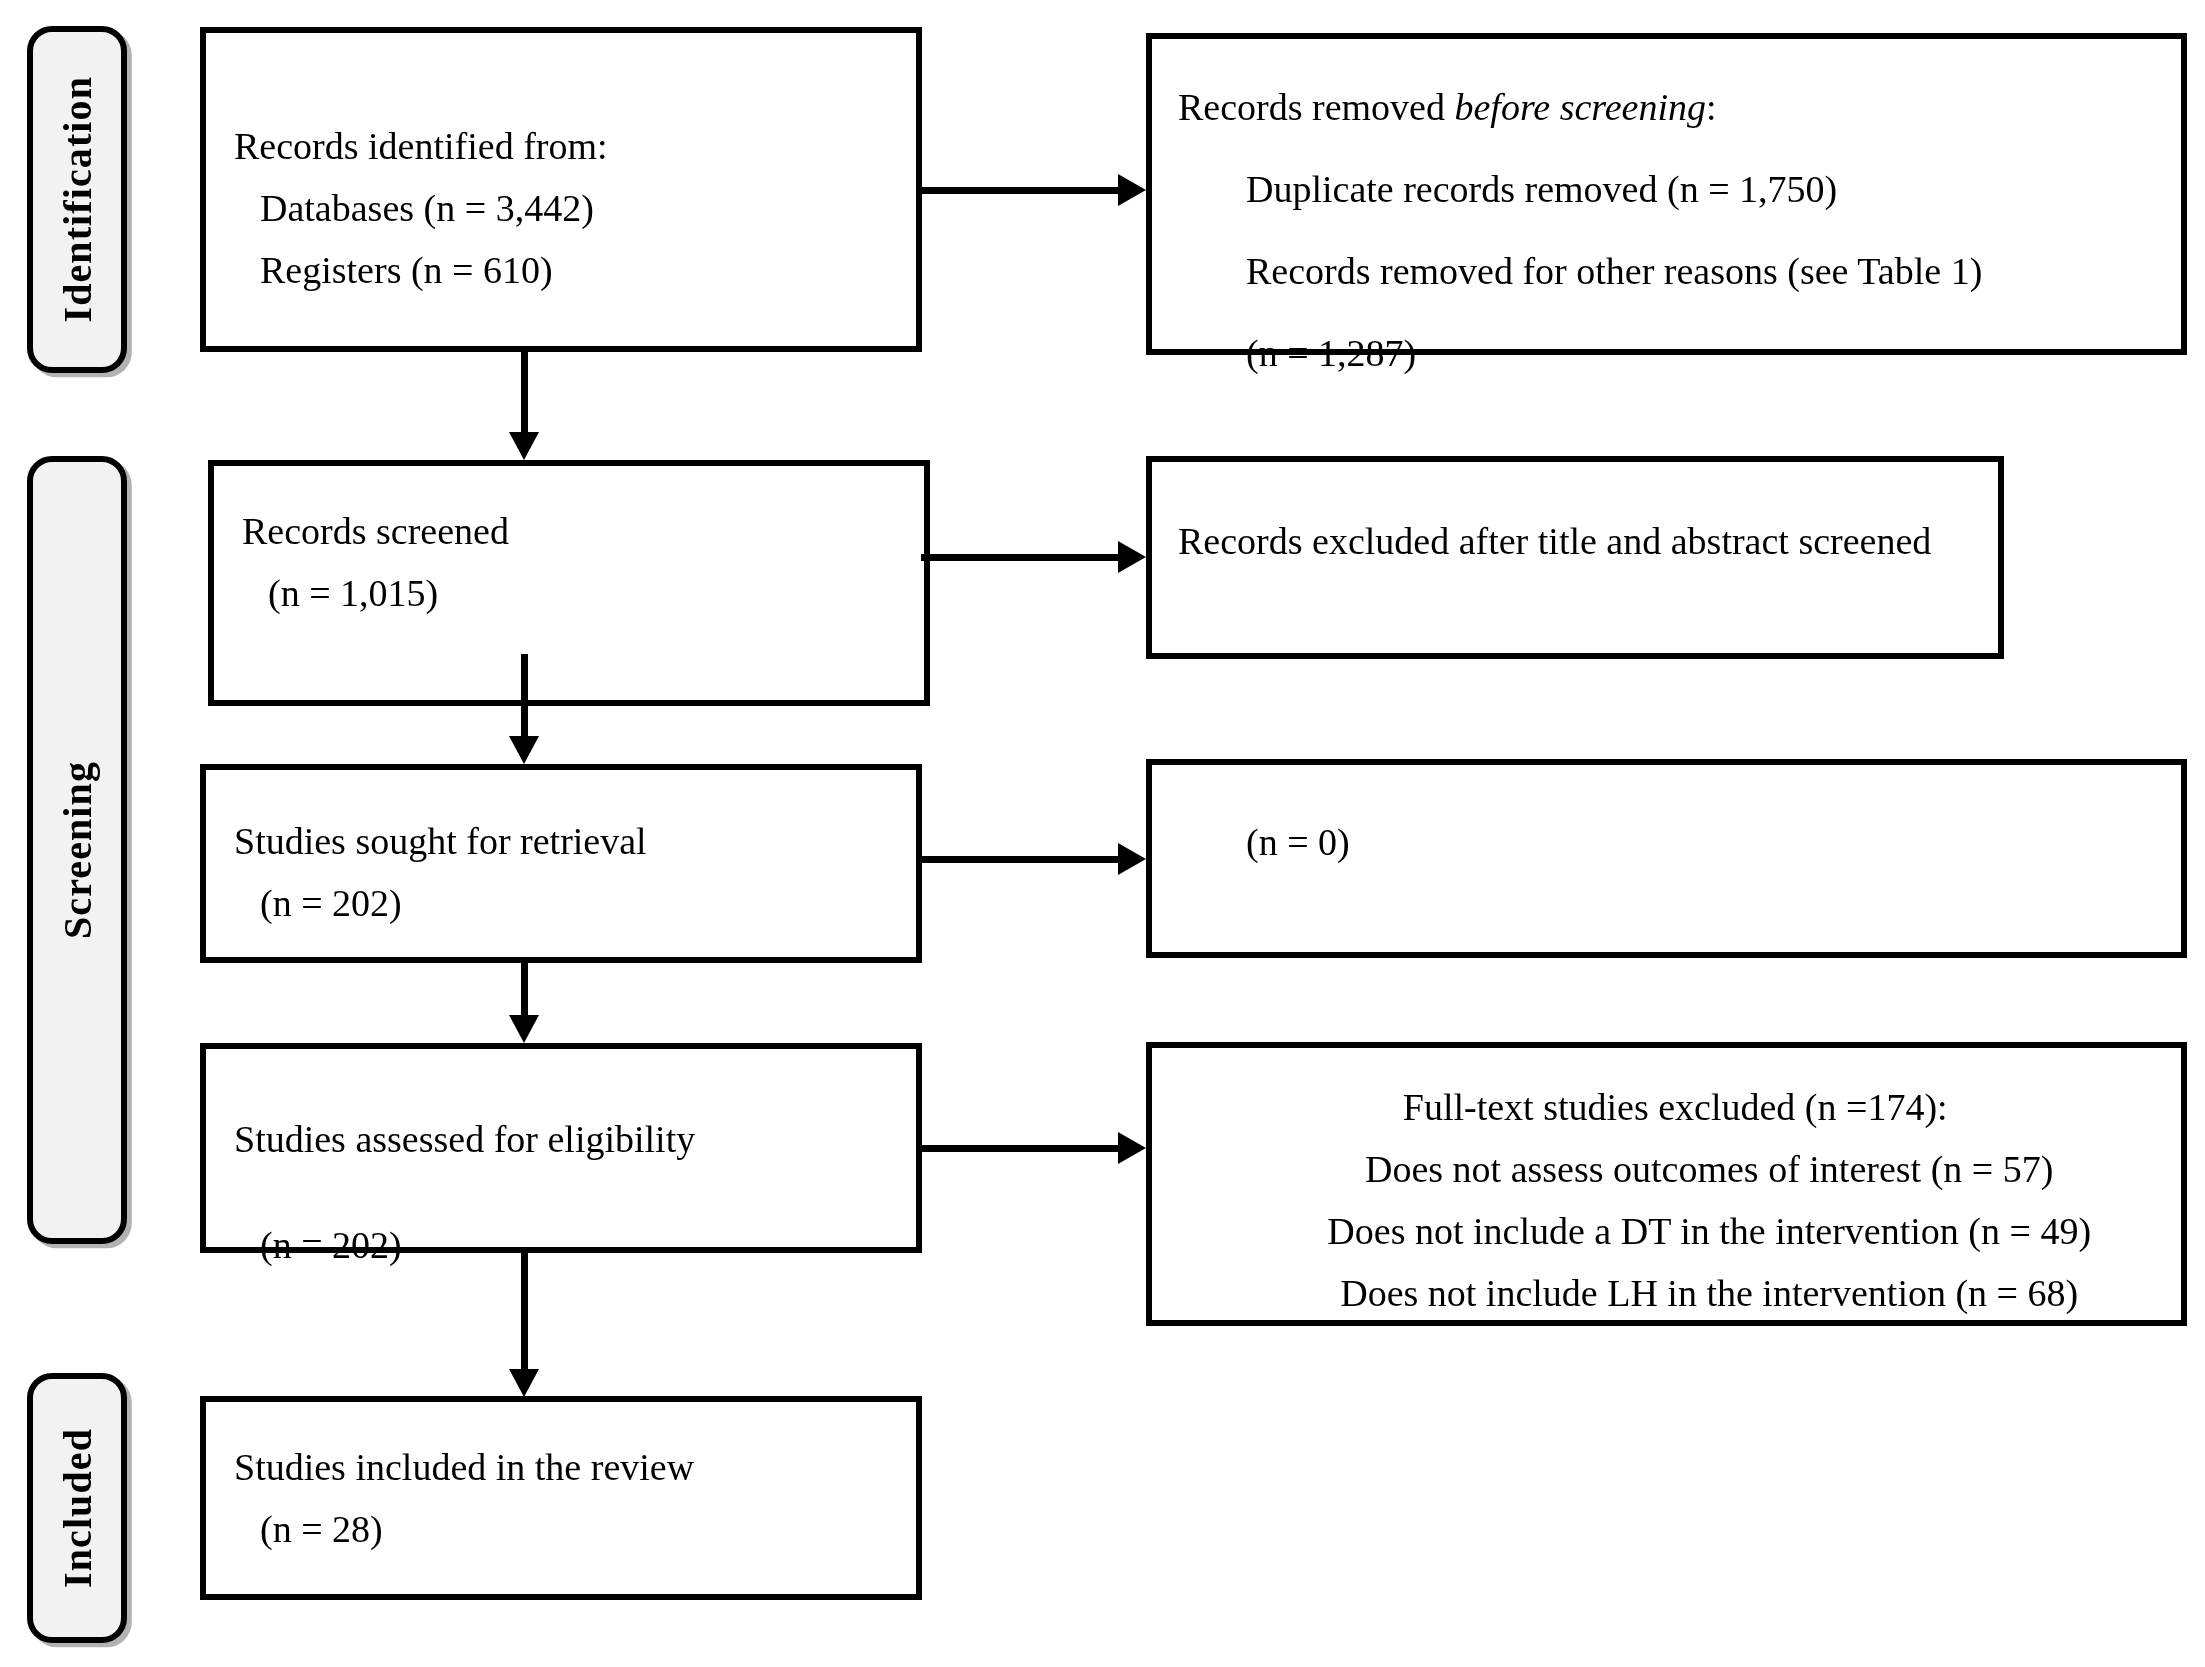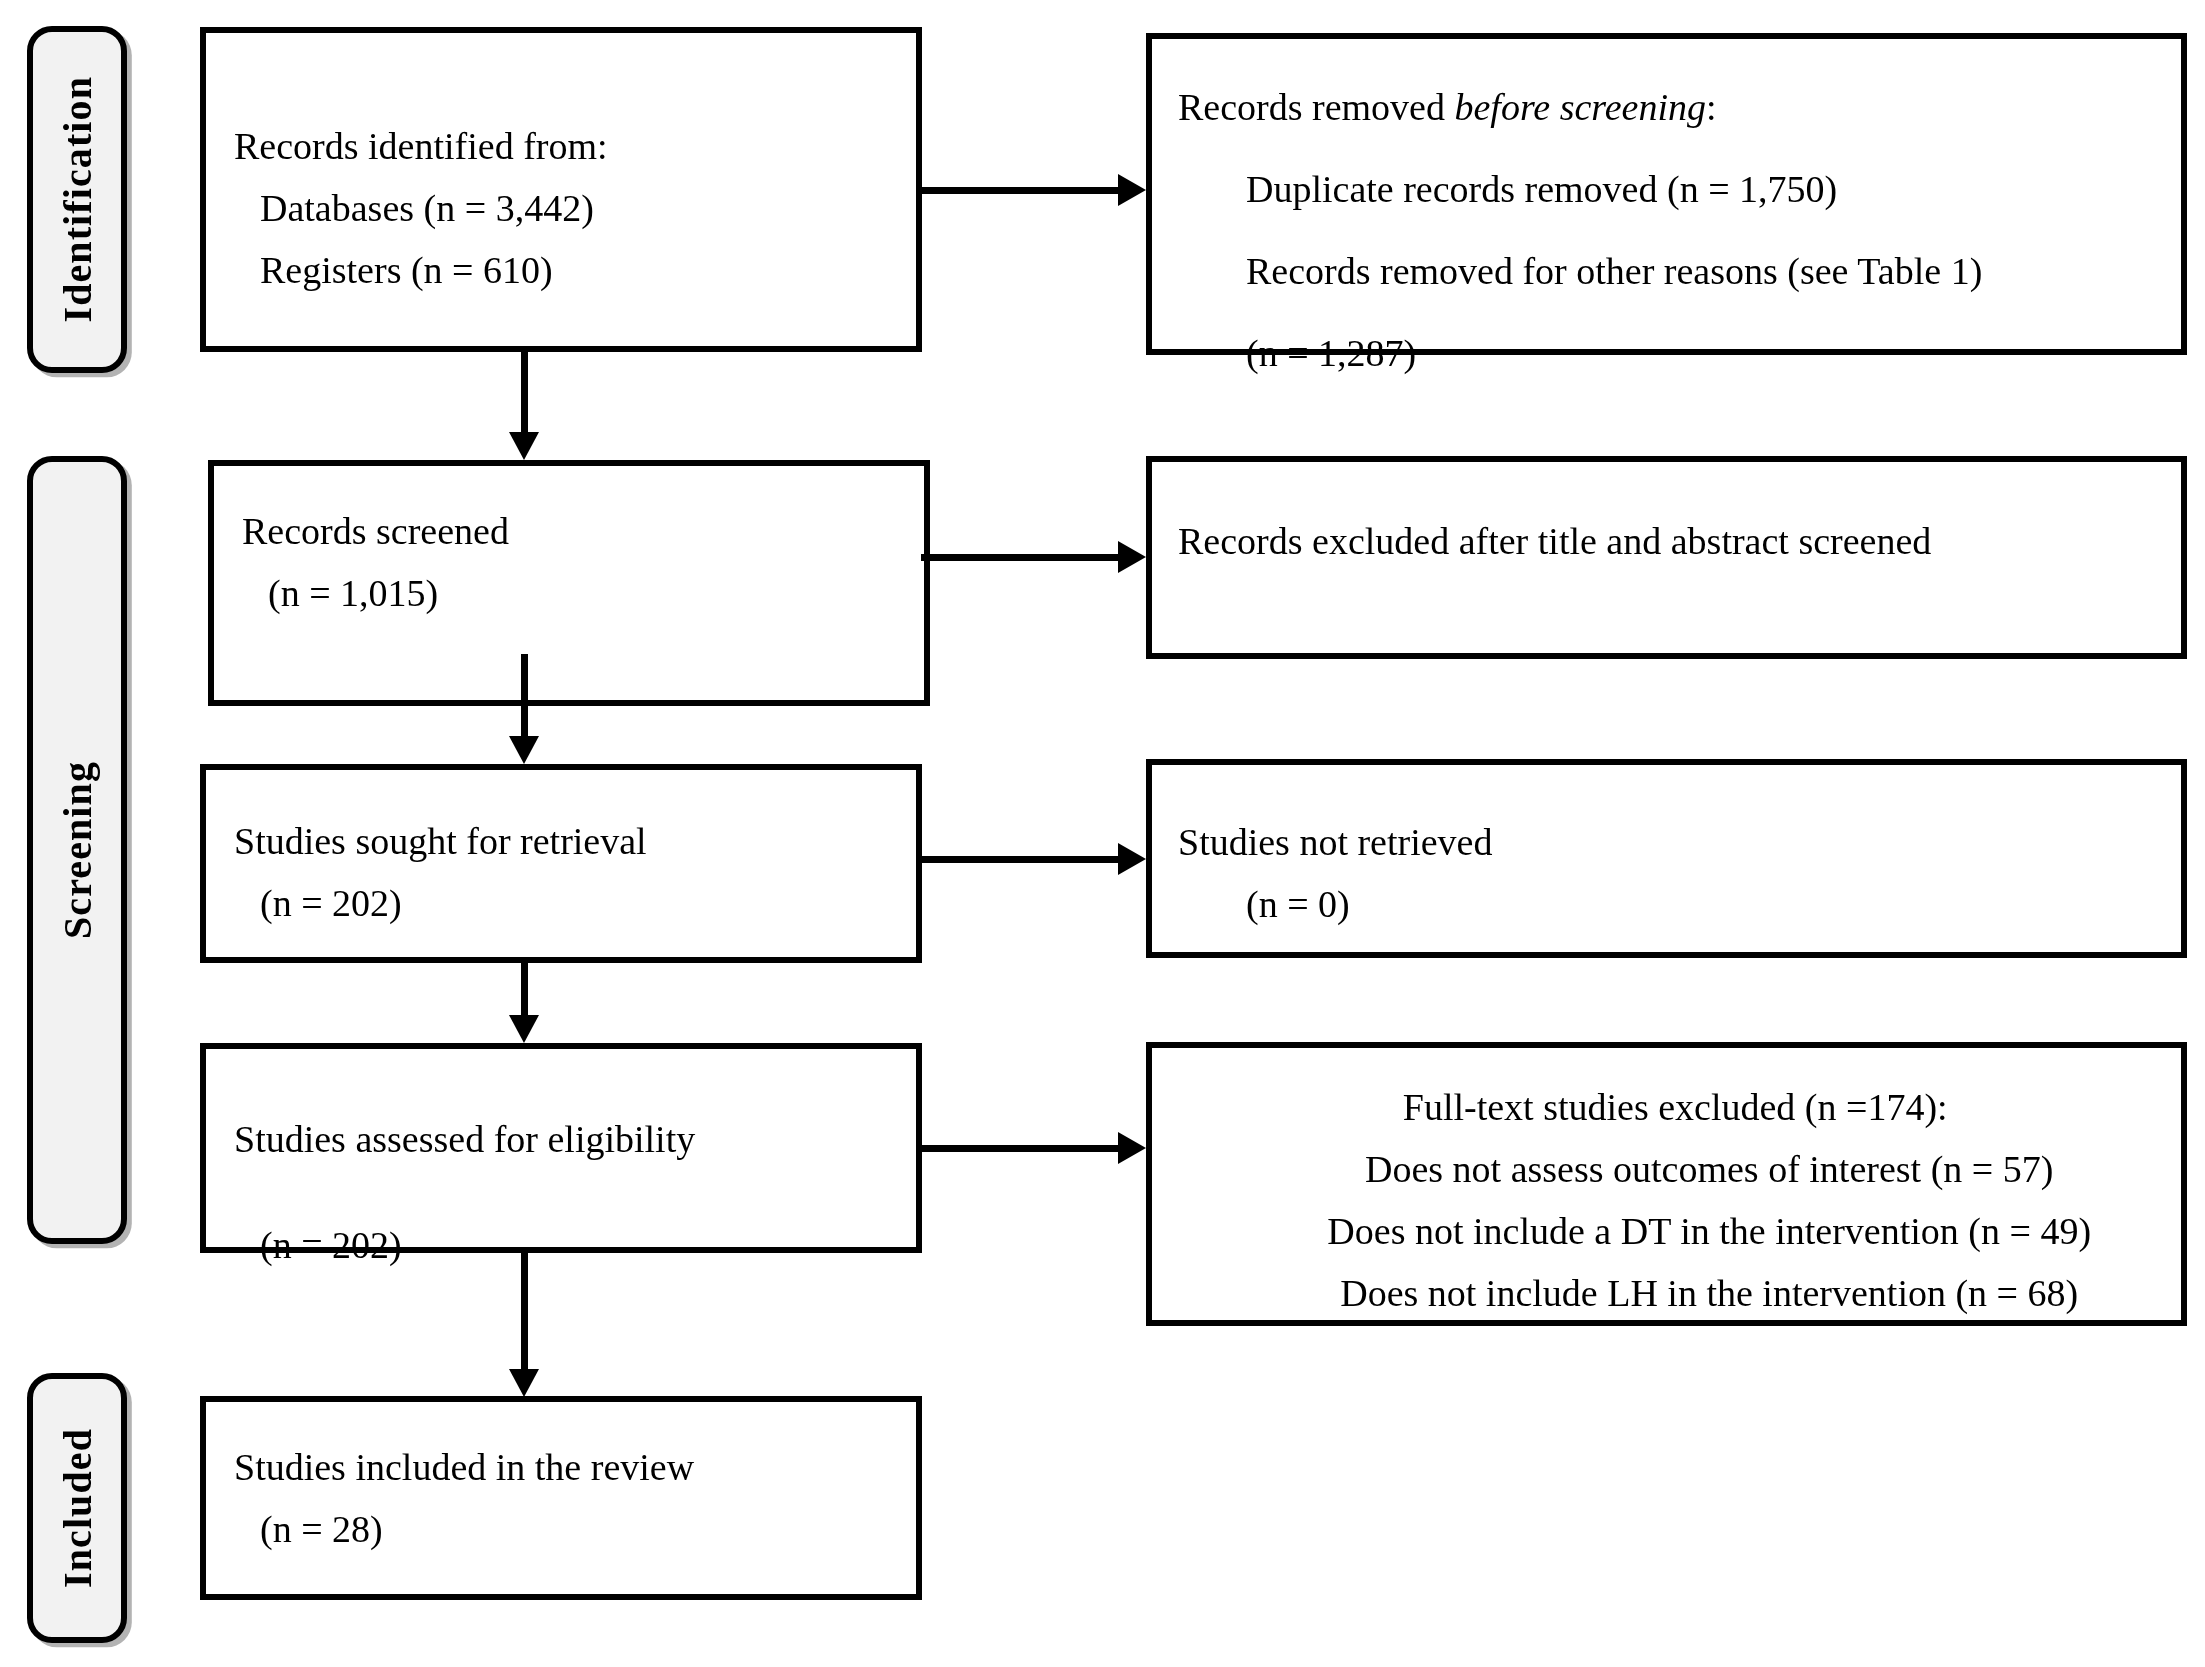--- a/index.html
+++ b/index.html
@@ -94,26 +94,25 @@
     <div class="ln ind">(n = 28)</div>
   </div>
 
   <div class="box" style="left:1146px;top:33px;width:1041px;height:322px;padding-top:37px;gap:20px;">
     <div class="rln"><span>Records removed </span><span class="it">before screening</span><span>:</span></div>
     <div class="rln rind">Duplicate records removed (n = 1,750)</div>
     <div class="rln rind">Records removed for other reasons (see Table 1)</div>
     <div class="rln rind">(n = 1,287)</div>
   </div>
 
-  <div class="box" style="left:1146px;top:456px;width:1041px;height:203px;padding-top:48px;gap:30px;">
+  <div class="box" style="left:1146px;top:456px;width:858px;height:203px;padding-top:48px;gap:30px;">
     <div class="rln">Records excluded after title and abstract screened</div>
   </div>
 
   <div class="box" style="left:1146px;top:759px;width:1041px;height:199px;padding-top:46px;">
-    <div class="rln">Studies not retrieved</div>
     <div class="rln rind">(n = 0)</div>
   </div>
 
   <div class="box" style="left:1146px;top:1042px;width:1041px;height:284px;padding-top:28px;text-align:center;">
     <div class="rln">Full-text studies excluded (n =174):</div>
     <div class="rln rind">Does not assess outcomes of interest (n = 57)</div>
     <div class="rln rind">Does not include a DT in the intervention (n = 49)</div>
     <div class="rln rind">Does not include LH in the intervention (n = 68)</div>
   </div>
 

